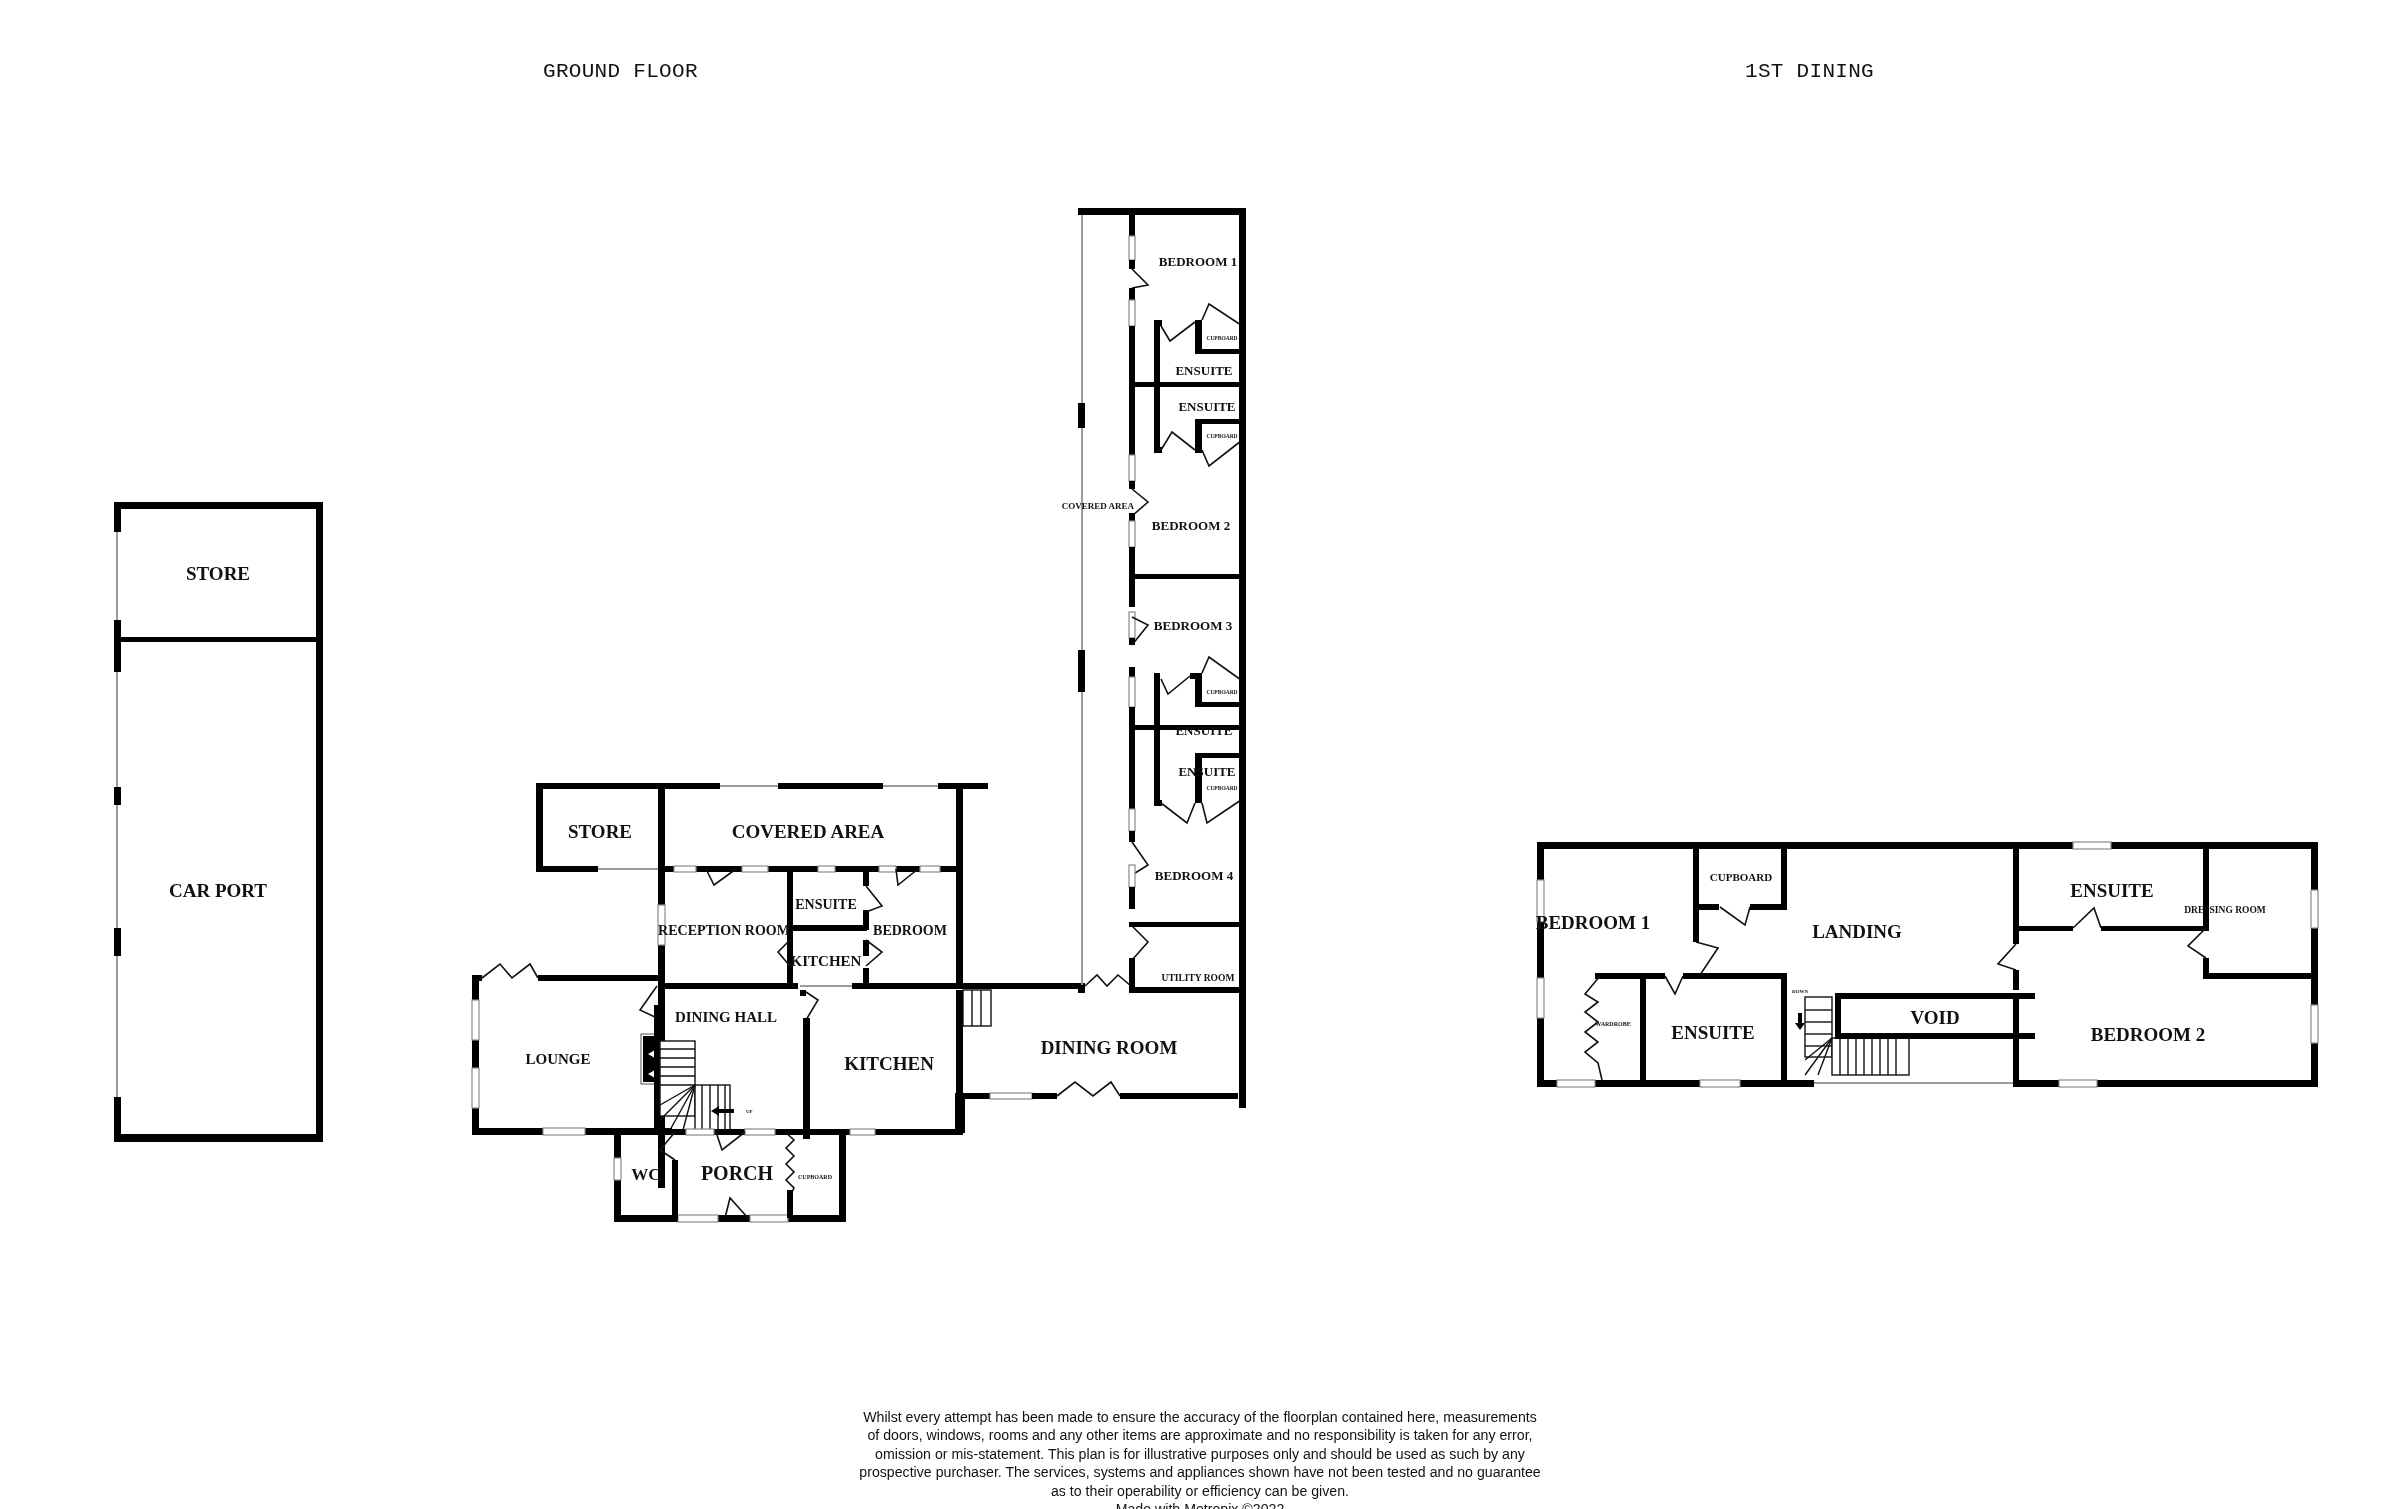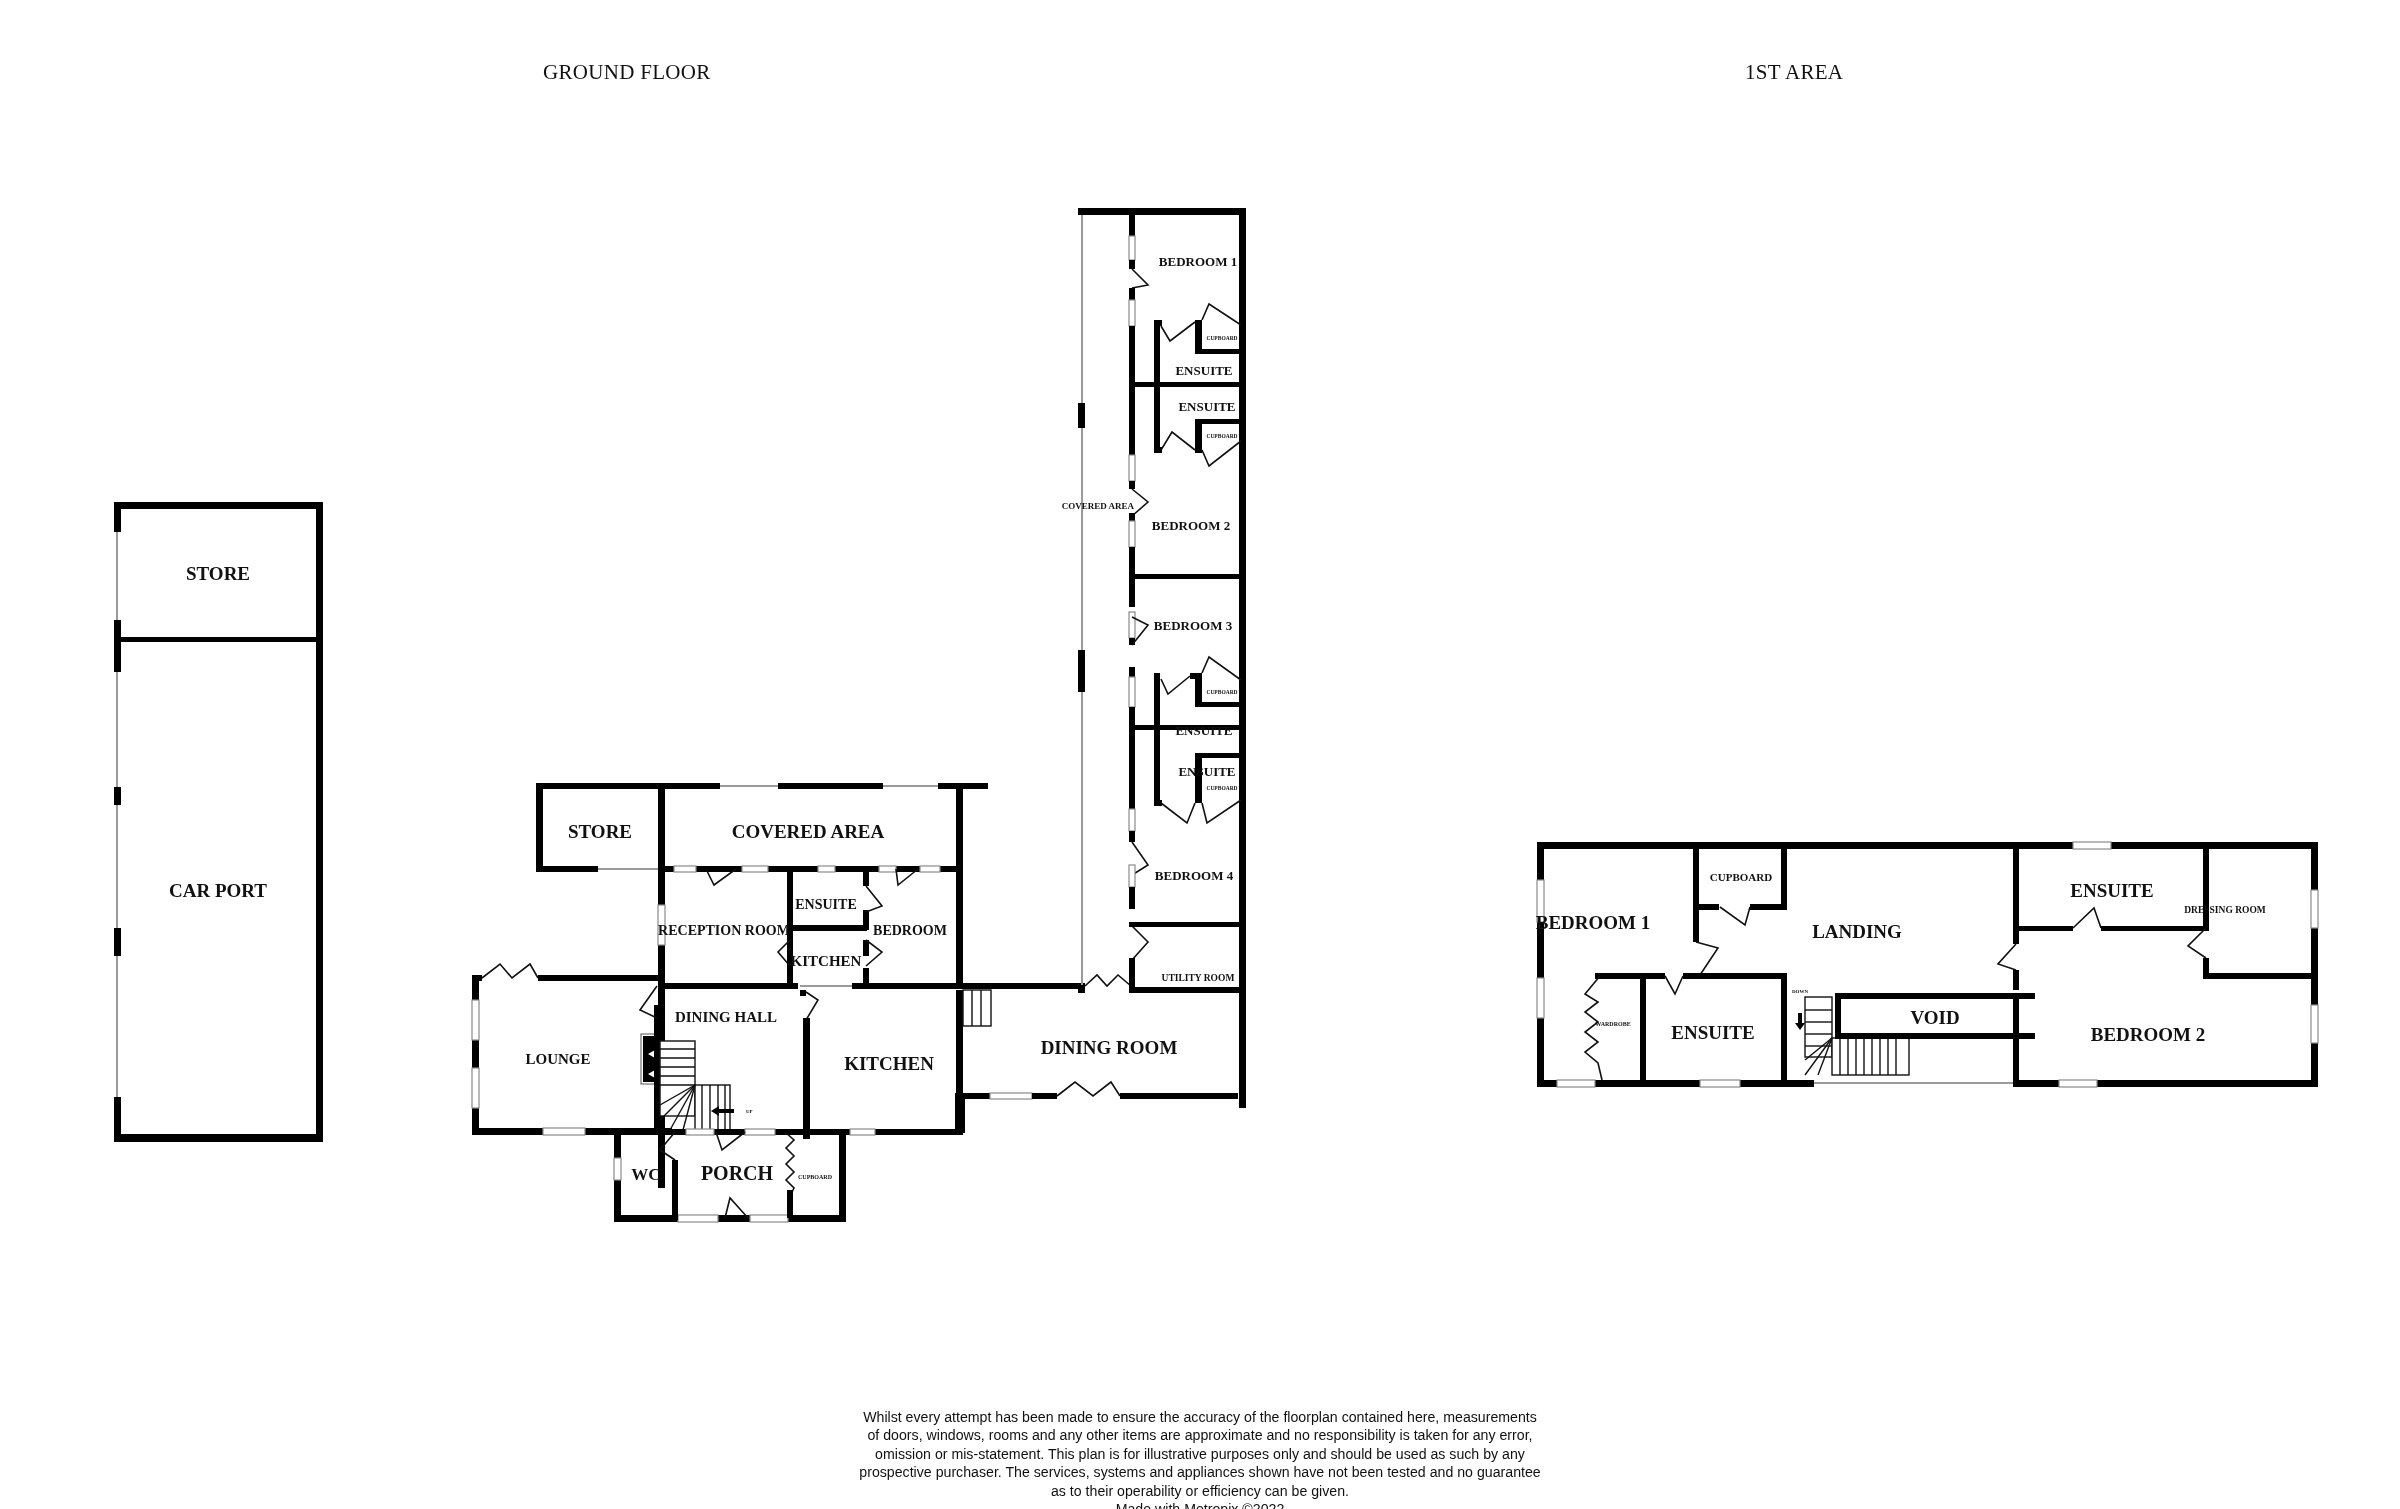--- a/index.html
+++ b/index.html
@@ -1,32 +1,32 @@
 <!DOCTYPE html>
 <html><head>
 <meta charset="utf-8">
 <style>
   html, body { margin: 0; padding: 0; background: #ffffff; }
   body { width: 2400px; height: 1509px; position: relative; overflow: hidden; font-family: "Liberation Serif", "DejaVu Serif", serif; }
   #plan { position: absolute; left: 0; top: 0; width: 2400px; height: 1509px; }
-  .floor-title { position: absolute; top: 60px; font-size: 21px; color: #111; letter-spacing: 0.3px; font-family: Liberation Serif, serif; }
+  .floor-title { position: absolute; top: 60px; font-size: 21px; color: #111; letter-spacing: 0.3px; font-family: Liberation Mono, monospace; }
   .disclaimer { position: absolute; left: 760px; top: 1408px; width: 880px; text-align: center; font-family: "Liberation Sans", "DejaVu Sans", sans-serif; font-size: 15.4px; line-height: 18.4px; color: #111; transform: scaleX(0.92); transform-origin: center top; }
   .disclaimer div { white-space: nowrap; }
   svg text { font-family: "Liberation Serif", "DejaVu Serif", serif; font-weight: bold; fill: #111; }
   .wall { fill: #000; }
   .thin { stroke: #9a9a9a; stroke-width: 2; fill: none; }
   .door { stroke: #111; stroke-width: 1.6; fill: none; }
   .win { fill: #fff; stroke: #8a8a8a; stroke-width: 1.2; }
   .stair { stroke: #111; stroke-width: 1.4; fill: #fff; }
 </style>
 </head>
 <body>
 
 <div class="floor-title" style="left:543px;">GROUND FLOOR</div>
-<div class="floor-title" style="left:1745px;">1ST AREA</div>
+<div class="floor-title" style="left:1745px;">1ST DINING</div>
 
 <svg id="plan" viewBox="0 0 2400 1509" xmlns="http://www.w3.org/2000/svg">
 
   <g>
     <rect class="wall" x="114" y="502" width="208" height="7"></rect>
     <rect class="wall" x="316" y="502" width="7" height="640"></rect>
     <rect class="wall" x="114" y="1134" width="209" height="8"></rect>
     <rect class="wall" x="114" y="637" width="209" height="5"></rect>
     <line class="thin" x1="117" y1="509" x2="117" y2="1134"></line>
     <rect class="wall" x="114" y="502" width="7" height="30"></rect>

